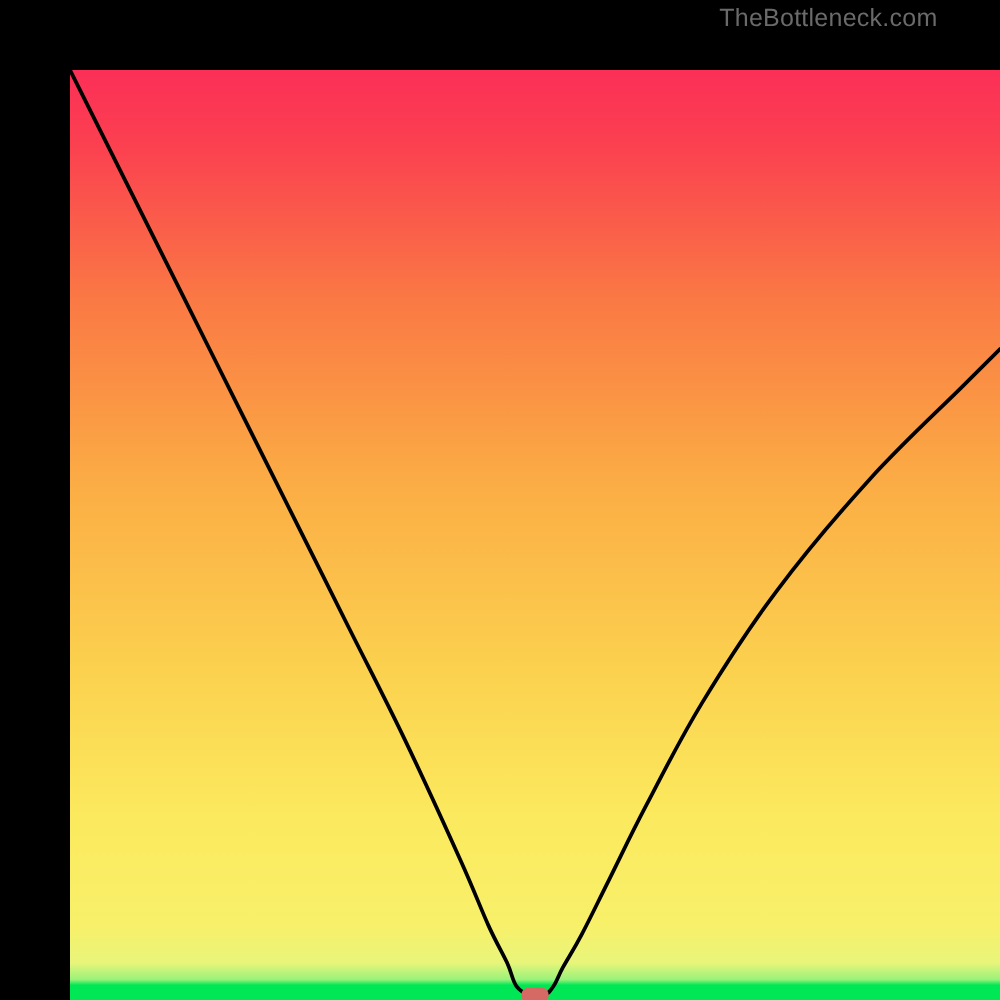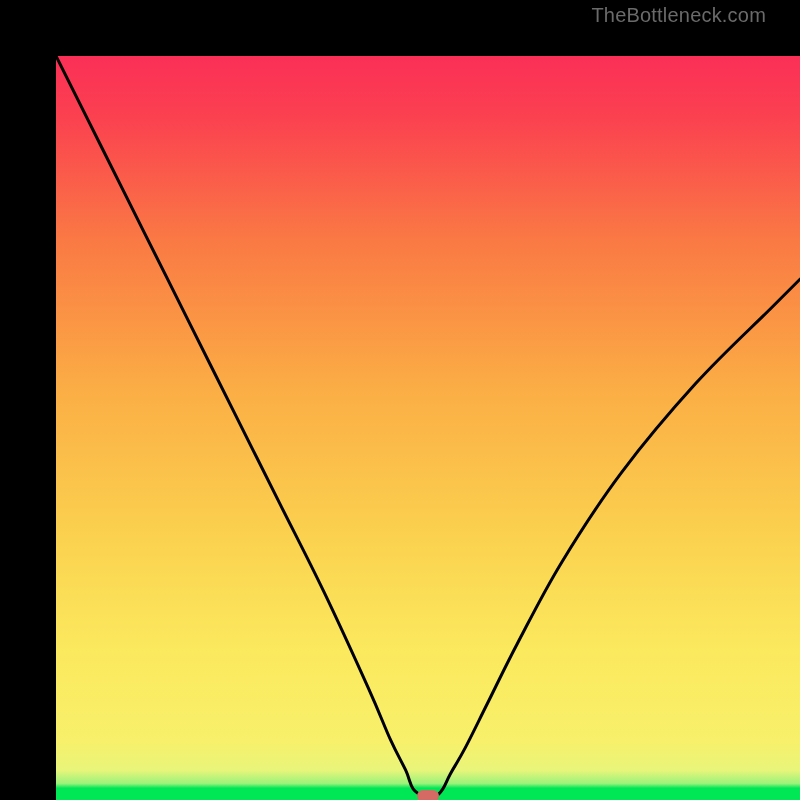--- a/index.html
+++ b/index.html
@@ -41,21 +41,21 @@
       #fbd24f 35%,
       #fbae45 55%,
       #fa7a44 75%,
       #fb4050 92%,
       #fb2f57 100%
     );
   }
   .watermark {
     position: absolute;
     top: 4px;
-    right: 34px;
+    right: 50px;
     color: #6a6a6a;
     font-size: 20px;
     font-weight: 500;
     letter-spacing: 0.2px;
     user-select: none;
   }
   svg.curve {
     position: absolute;
     inset: 0;
     width: 100%;

